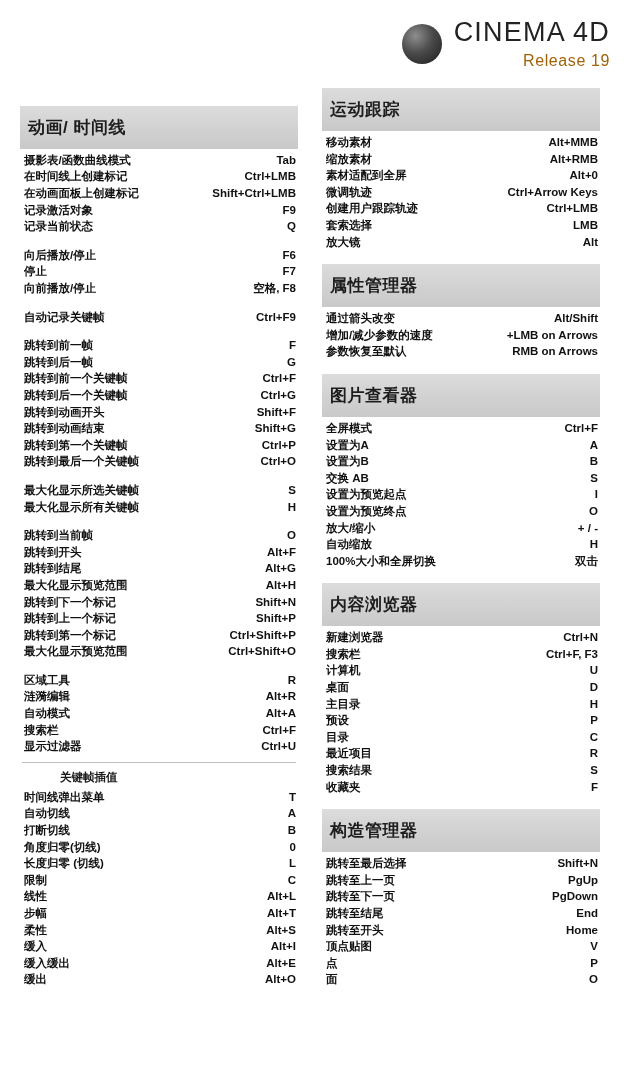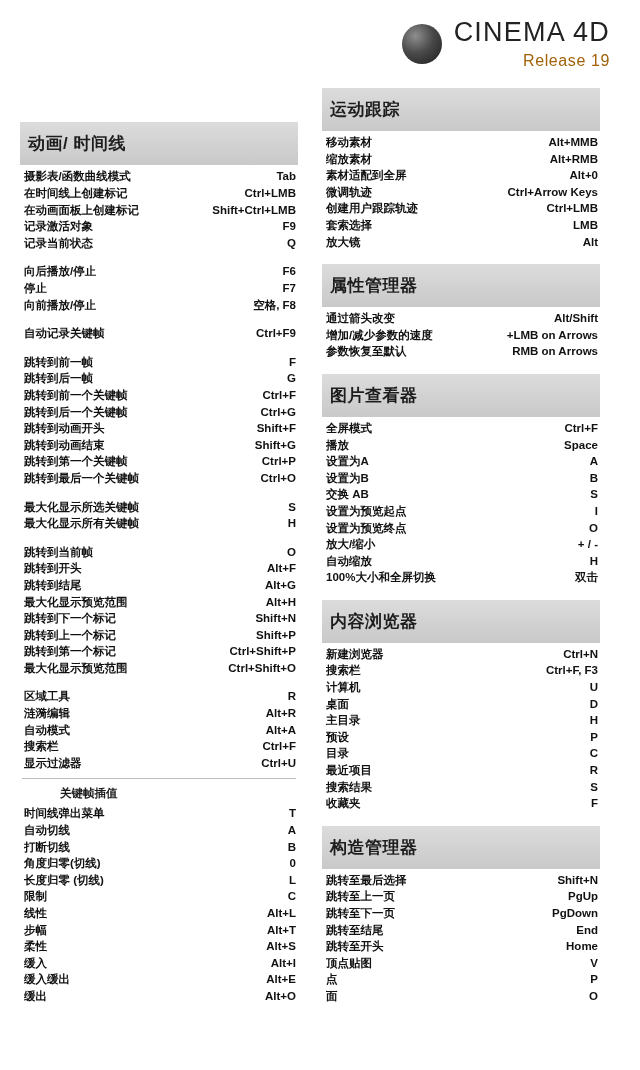--- a/index.html
+++ b/index.html
@@ -392,24 +392,20 @@
           </div>
         </div>
         <div class="section">
           <div class="section-title">图片查看器</div>
           <div class="rows">
             <div class="row">
               <span class="label">全屏模式</span>
               <span class="key">Ctrl+F</span>
             </div>
             <div class="row">
-              <span class="label">播放</span>
-              <span class="key">Space</span>
-            </div>
-            <div class="row">
               <span class="label">设置为A</span>
               <span class="key">A</span>
             </div>
             <div class="row">
               <span class="label">设置为B</span>
               <span class="key">B</span>
             </div>
             <div class="row">
               <span class="label">交换 AB</span>
               <span class="key">S</span>

